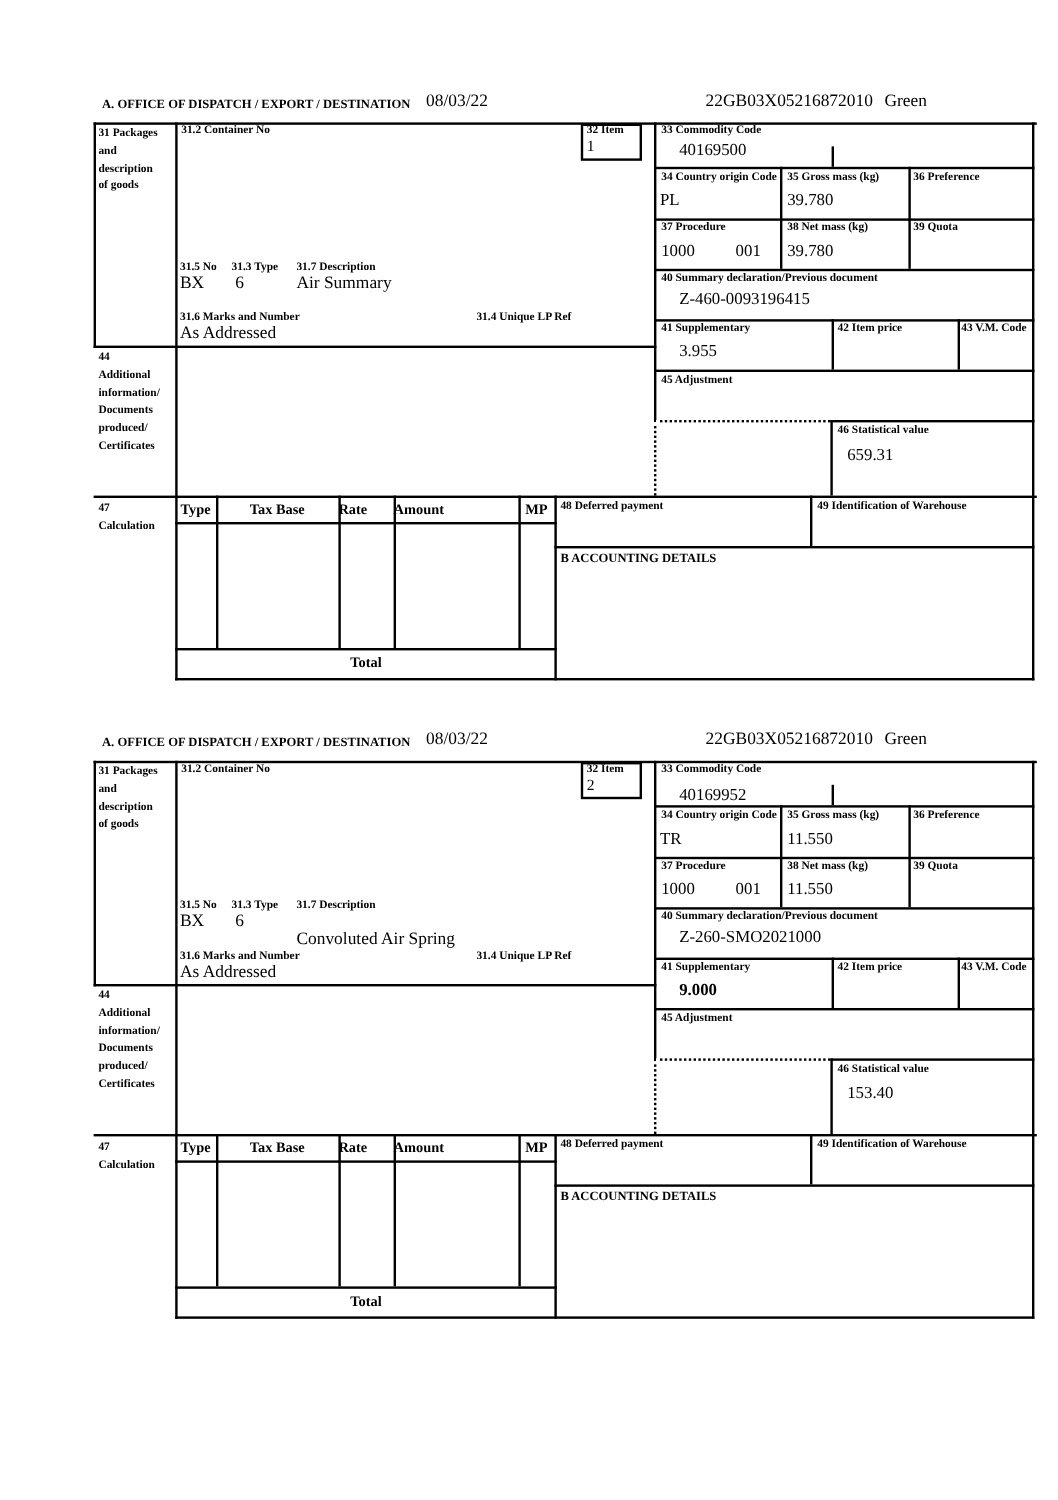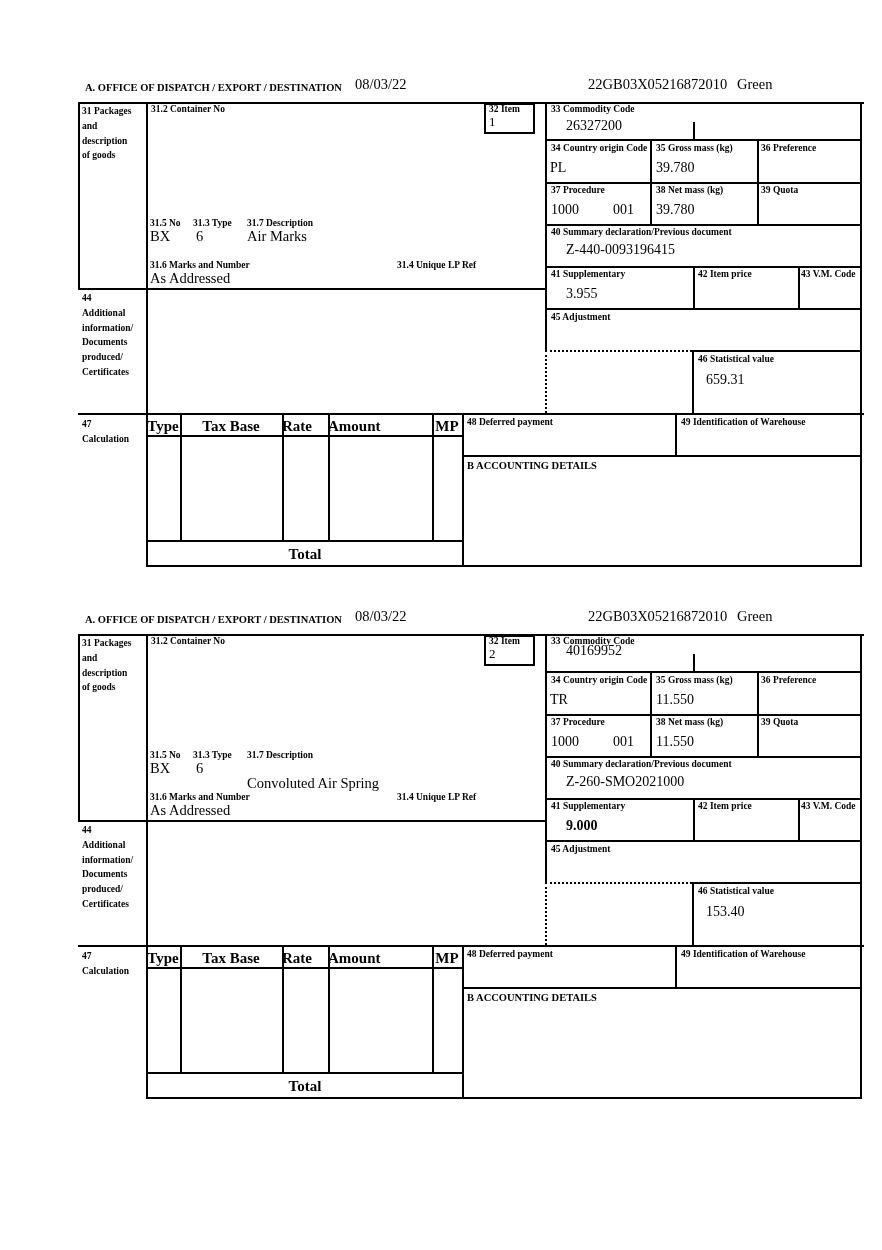--- a/index.html
+++ b/index.html
@@ -14,21 +14,21 @@
   .lblmd{font-size:10.5px;font-weight:700;}
   .val{font-size:14px;}
   .val15{font-size:14.5px;}
   .sm{font-size:13px;}
   .stack{position:absolute;}
   .stack div{font-size:9.5px;font-weight:700;line-height:14.8px;white-space:nowrap;}
   .hl{position:absolute;height:2px;background:#000;}
   .vl{position:absolute;width:2px;background:#000;}
   .hdot{position:absolute;border-top:2px dotted #000;height:0;}
   .vdot{position:absolute;border-left:2px dotted #000;width:0;}
-  .cell{position:absolute;font-size:15px;font-weight:700;line-height:1.1;}
+  .cell{position:absolute;font-size:12px;font-weight:700;line-height:1.1;}
   .ctr{text-align:center;}
   .rgt{}
   .itembox{position:absolute;border:2px solid #000;background:transparent;}
 </style>
 </head>
 <body>
 
 <div class="copy" id="copy-0" style="top:76px;">
 
   <span class="t lblmd" style="left:85px;top:6px;">A.  OFFICE OF DISPATCH / EXPORT / DESTINATION</span>
@@ -73,44 +73,44 @@
     <div>and</div>
     <div>description</div>
     <div>of goods</div>
   </div>
 
   <span class="t lbl" style="left:151px;top:29px;">31.2 Container No</span>
   <div class="itembox" style="left:484px;top:27px;width:47px;height:27px;"></div>
   <span class="t lbl" style="left:489px;top:29px;">32 Item</span>
   <span class="t sm" style="left:489px;top:39px;">1</span>
   <span class="t lbl" style="left:551px;top:29px;">33 Commodity Code</span>
-  <span class="t val" style="left:566px;top:43px;">26327200</span>
+  <span class="t val" style="left:566px;top:43px;">40169500</span>
 
   <span class="t lbl" style="left:551px;top:68px;">34 Country origin Code</span>
   <span class="t lbl" style="left:656px;top:68px;">35 Gross mass (kg)</span>
   <span class="t lbl" style="left:761px;top:68px;">36 Preference</span>
   <span class="t val" style="left:550px;top:85px;">PL</span>
   <span class="t val" style="left:656px;top:85px;">39.780</span>
 
   <span class="t lbl" style="left:551px;top:110px;">37 Procedure</span>
   <span class="t lbl" style="left:656px;top:110px;">38 Net mass (kg)</span>
   <span class="t lbl" style="left:761px;top:110px;">39 Quota</span>
   <span class="t val" style="left:551px;top:127px;">1000</span>
   <span class="t val" style="left:613px;top:127px;">001</span>
   <span class="t val" style="left:656px;top:127px;">39.780</span>
 
   <span class="t lbl" style="left:551px;top:152px;">40 Summary declaration/Previous document</span>
-  <span class="t val" style="left:566px;top:167px;">Z-440-0093196415</span>
+  <span class="t val" style="left:566px;top:167px;">Z-460-0093196415</span>
 
   <span class="t lbl" style="left:150px;top:143px;">31.5 No</span>
   <span class="t lbl" style="left:193px;top:143px;">31.3 Type</span>
   <span class="t lbl" style="left:247px;top:143px;">31.7 Description</span>
   <span class="t val15" style="left:150px;top:153px;">BX</span>
   <span class="t val15" style="left:196px;top:153px;">6</span>
-  <span class="t val15" style="left:247px;top:153px;">Air Marks</span>
+  <span class="t val15" style="left:247px;top:153px;">Air Summary</span>
 
   <span class="t lbl" style="left:150px;top:185px;">31.6 Marks and Number</span>
   <span class="t lbl" style="left:397px;top:185px;">31.4 Unique LP Ref</span>
   <span class="t val15" style="left:150px;top:195px;">As Addressed</span>
 
   <span class="t lbl" style="left:551px;top:194px;">41 Supplementary</span>
   <span class="t lbl" style="left:698px;top:194px;">42 Item price</span>
   <span class="t lbl" style="left:801px;top:194px;">43 V.M. Code</span>
   <span class="t val" style="left:566px;top:211px;">3.955</span>
 
@@ -188,21 +188,21 @@
     <div>and</div>
     <div>description</div>
     <div>of goods</div>
   </div>
 
   <span class="t lbl" style="left:151px;top:29px;">31.2 Container No</span>
   <div class="itembox" style="left:484px;top:27px;width:47px;height:27px;"></div>
   <span class="t lbl" style="left:489px;top:29px;">32 Item</span>
   <span class="t sm" style="left:489px;top:39px;">2</span>
   <span class="t lbl" style="left:551px;top:29px;">33 Commodity Code</span>
-  <span class="t val" style="left:566px;top:36px;">40169952</span>
+  <span class="t val" style="left:566px;top:49px;">40169952</span>
 
   <span class="t lbl" style="left:551px;top:68px;">34 Country origin Code</span>
   <span class="t lbl" style="left:656px;top:68px;">35 Gross mass (kg)</span>
   <span class="t lbl" style="left:761px;top:68px;">36 Preference</span>
   <span class="t val" style="left:550px;top:85px;">TR</span>
   <span class="t val" style="left:656px;top:85px;">11.550</span>
 
   <span class="t lbl" style="left:551px;top:110px;">37 Procedure</span>
   <span class="t lbl" style="left:656px;top:110px;">38 Net mass (kg)</span>
   <span class="t lbl" style="left:761px;top:110px;">39 Quota</span>

